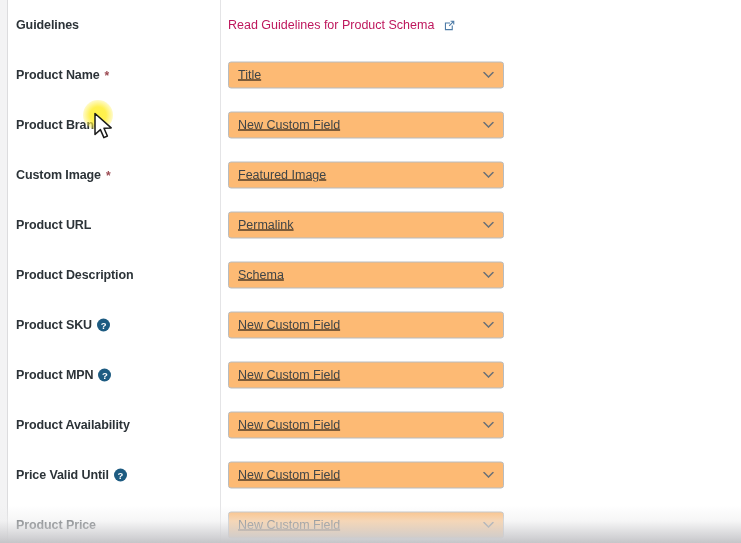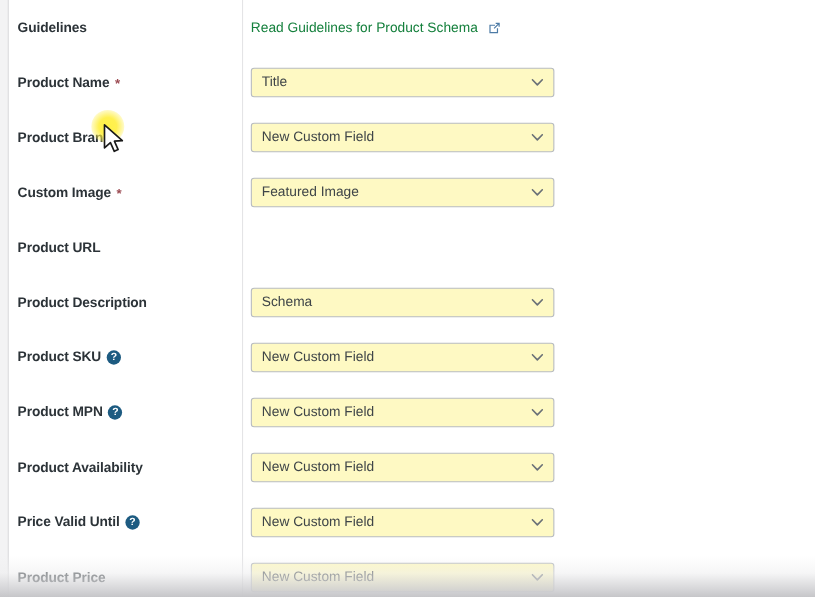--- a/index.html
+++ b/index.html
@@ -94,21 +94,21 @@
     cursor: help;
   }
 
   
   .guidelines-link {
     position: absolute;
     left: 228px;
     top: 50%;
     transform: translateY(-50%);
     font-size: 12.5px;
-    color: #15803d;
+    color: #be185d;
     text-decoration: none;
     display: flex;
     align-items: center;
     gap: 10px;
     white-space: nowrap;
   }
   .ext-icon {
     display: inline-block;
     width: 11px;
     height: 11px;
@@ -117,27 +117,28 @@
   }
 
   
   .select-wrap {
     position: absolute;
     left: 228px;
     top: 50%;
     transform: translateY(-50%);
     width: 276px;
     height: 27px;
-    background: #fef9c3;
+    background: #fdba74;
     border: 1px solid #b8bcc0;
     border-radius: 3px;
     box-sizing: border-box;
     display: flex;
     align-items: center;
     cursor: pointer;
+    text-decoration: underline;
   }
   .select-value {
     font-size: 12.5px;
     color: #3f4548;
     padding-left: 9px;
     flex: 1;
     white-space: nowrap;
     overflow: hidden;
     text-overflow: ellipsis;
     line-height: 1;
@@ -257,20 +258,28 @@
               <svg width="11" height="7" viewBox="0 0 11 7" xmlns="http://www.w3.org/2000/svg">
                 <path d="M1 1 L5.5 5.6 L10 1" fill="none" stroke="#6b7177" stroke-width="1.5" stroke-linecap="round" stroke-linejoin="round"></path>
               </svg>
             </span>
           </div>
         </div>
         <div class="row">
           <div class="row-label">
             <span>Product URL</span>
           </div>
+          <div class="select-wrap">
+            <span class="select-value">Permalink</span>
+            <span class="chevron">
+              <svg width="11" height="7" viewBox="0 0 11 7" xmlns="http://www.w3.org/2000/svg">
+                <path d="M1 1 L5.5 5.6 L10 1" fill="none" stroke="#6b7177" stroke-width="1.5" stroke-linecap="round" stroke-linejoin="round"></path>
+              </svg>
+            </span>
+          </div>
         </div>
         <div class="row">
           <div class="row-label">
             <span>Product Description</span>
           </div>
           <div class="select-wrap">
             <span class="select-value">Schema</span>
             <span class="chevron">
               <svg width="11" height="7" viewBox="0 0 11 7" xmlns="http://www.w3.org/2000/svg">
                 <path d="M1 1 L5.5 5.6 L10 1" fill="none" stroke="#6b7177" stroke-width="1.5" stroke-linecap="round" stroke-linejoin="round"></path>

